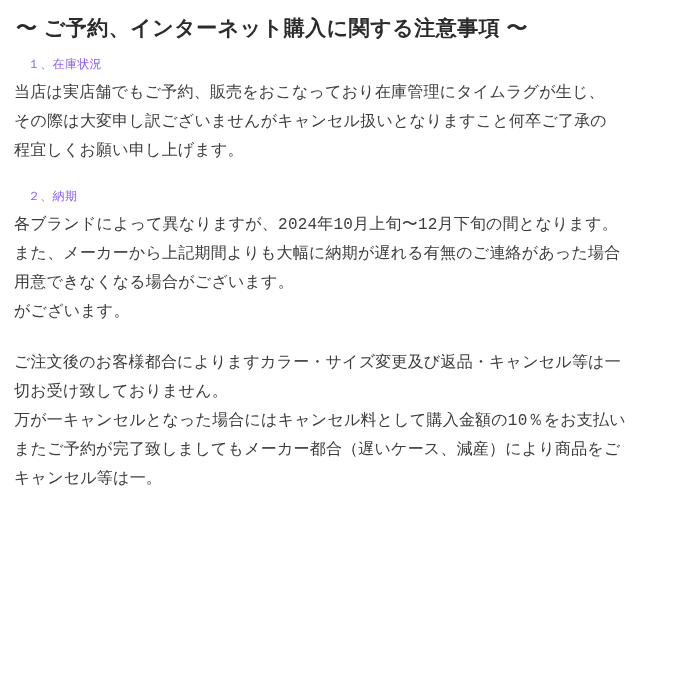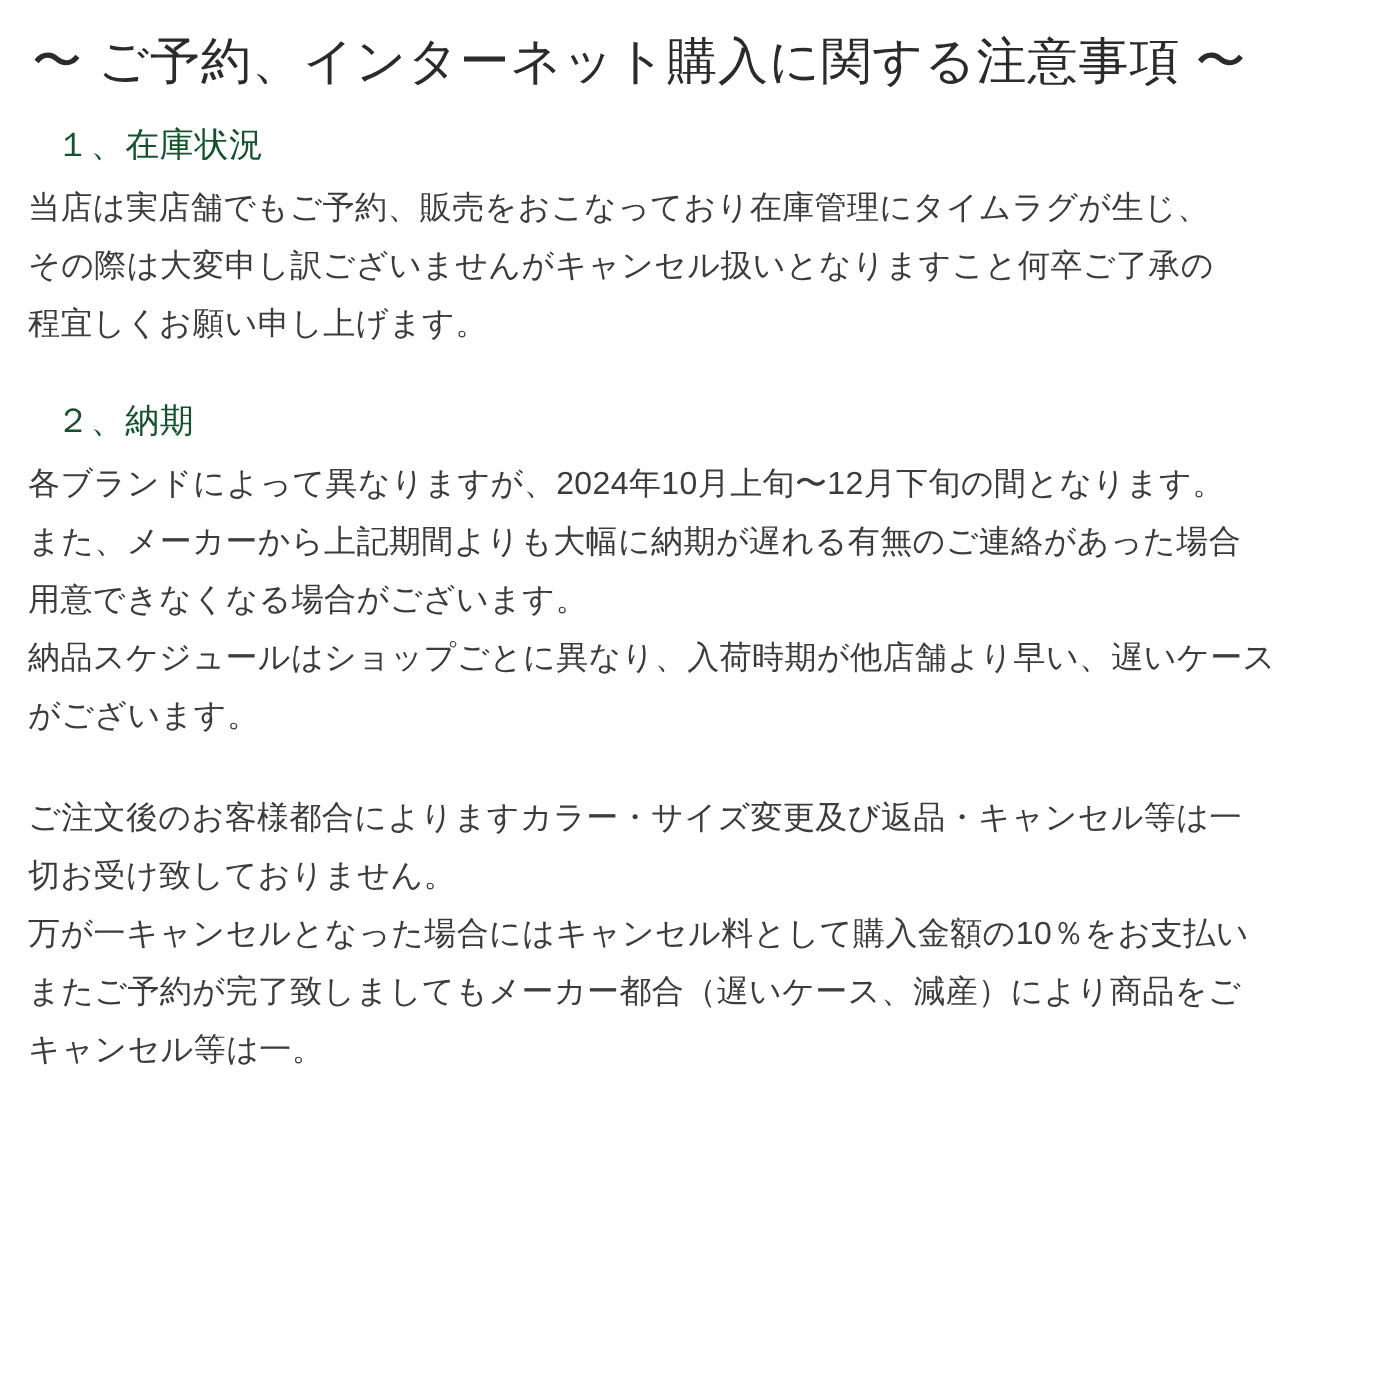--- a/index.html
+++ b/index.html
@@ -15,39 +15,40 @@
     overflow: hidden;
   }
   .page {
     width: 700px;
     height: 700px;
     box-sizing: border-box;
     padding: 10px 14px 0 14px;
     position: relative;
   }
   .doc-title {
-    font-size: 25px;
-    font-weight: normal;
+    font-size: 21px;
+    font-weight: bold;
     color: #2b2b2b;
     letter-spacing: 0.5px;
     text-align: left;
     margin: 4px 0 14px 2px;
     white-space: nowrap;
   }
   .section {
     margin-bottom: 22px;
   }
   .section-heading {
-    font-size: 17px;
-    color: #14532d;
+    font-size: 12px;
+    color: #8b5cf6;
     margin: 0 0 6px 14px;
     letter-spacing: 0.3px;
   }
   .section-body {
     margin: 0;
+    font-family: Liberation Mono, monospace;
   }
   .line {
     font-size: 16px;
     line-height: 29px;
     color: #3c3c3c;
     letter-spacing: 0.2px;
     white-space: nowrap;
   }
 </style>
 </head>
@@ -65,21 +66,20 @@
       <div class="line">程宜しくお願い申し上げます。</div>
     </div>
   </div>
 
   <div class="section">
     <div class="section-heading">２、納期</div>
     <div class="section-body">
       <div class="line">各ブランドによって異なりますが、2024年10月上旬〜12月下旬の間となります。</div>
       <div class="line">また、メーカーから上記期間よりも大幅に納期が遅れる有無のご連絡があった場合</div>
       <div class="line">用意できなくなる場合がございます。</div>
-      <div class="line">納品スケジュールはショップごとに異なり、入荷時期が他店舗より早い、遅いケース</div>
       <div class="line">がございます。</div>
     </div>
   </div>
 
   <div class="section">
     <div class="section-body">
       <div class="line">ご注文後のお客様都合によりますカラー・サイズ変更及び返品・キャンセル等は一</div>
       <div class="line">切お受け致しておりません。</div>
       <div class="line">万が一キャンセルとなった場合にはキャンセル料として購入金額の10％をお支払い</div>
       <div class="line">またご予約が完了致しましてもメーカー都合（遅いケース、減産）により商品をご</div>

